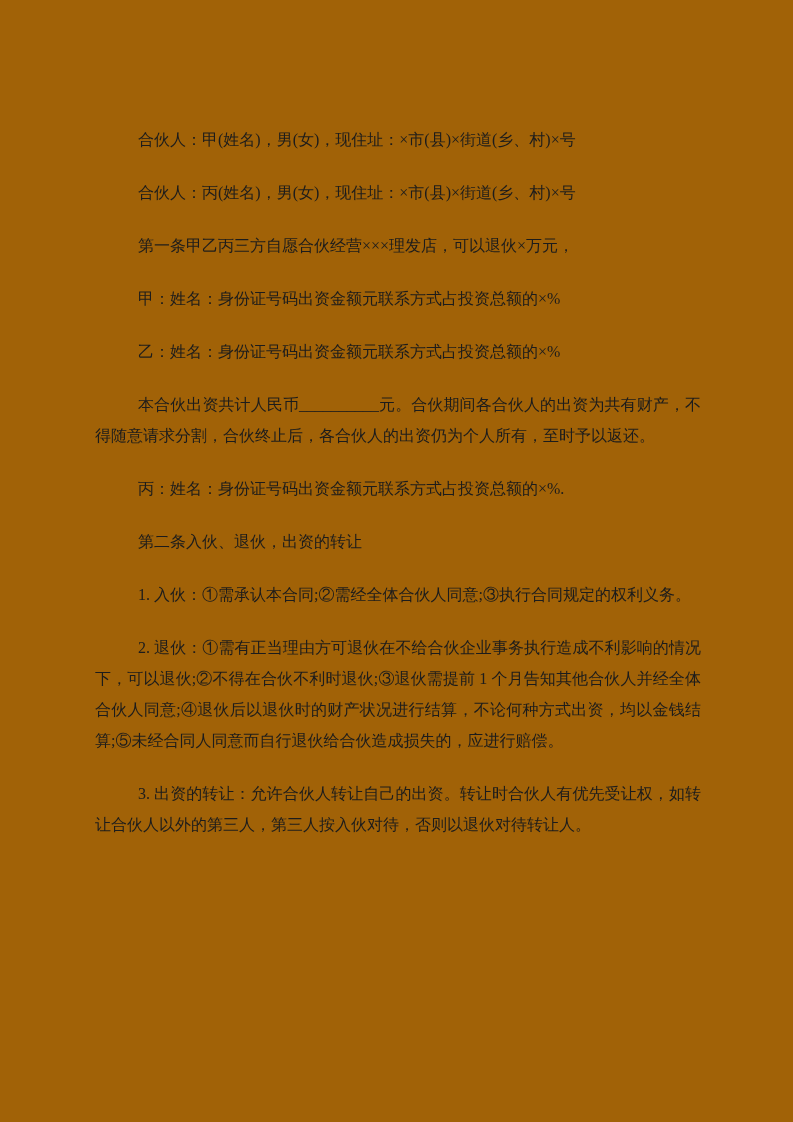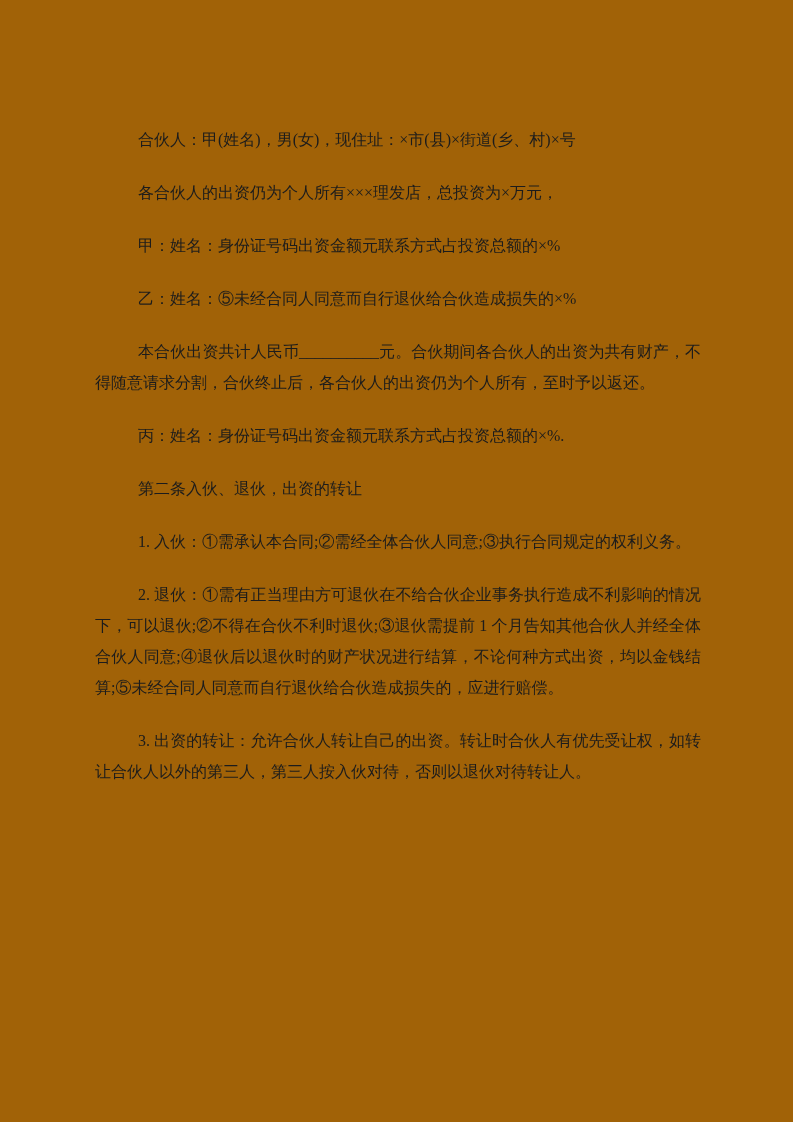--- a/index.html
+++ b/index.html
@@ -30,23 +30,24 @@
     text-indent: 43px;
     word-break: break-all;
   }
 </style>
 </head>
 <body>
 
 <div class="page">
   <div class="doc-body">
     <p class="para">合伙人：甲(姓名)，男(女)，现住址：×市(县)×街道(乡、村)×号</p>
-    <p class="para">各合伙人的出资仍为个人所有×××理发店，总投资为×万元，</p>
+    <p class="para">合伙人：丙(姓名)，男(女)，现住址：×市(县)×街道(乡、村)×号</p>
+    <p class="para">第一条甲乙丙三方自愿合伙经营×××理发店，可以退伙×万元，</p>
     <p class="para">甲：姓名：身份证号码出资金额元联系方式占投资总额的×%</p>
-    <p class="para">乙：姓名：⑤未经合同人同意而自行退伙给合伙造成损失的×%</p>
+    <p class="para">乙：姓名：身份证号码出资金额元联系方式占投资总额的×%</p>
     <p class="para">本合伙出资共计人民币__________元。合伙期间各合伙人的出资为共有财产，不得随意请求分割，合伙终止后，各合伙人的出资仍为个人所有，至时予以返还。</p>
     <p class="para">丙：姓名：身份证号码出资金额元联系方式占投资总额的×%.</p>
     <p class="para">第二条入伙、退伙，出资的转让</p>
     <p class="para">1. 入伙：①需承认本合同;②需经全体合伙人同意;③执行合同规定的权利义务。</p>
     <p class="para">2. 退伙：①需有正当理由方可退伙在不给合伙企业事务执行造成不利影响的情况下，可以退伙;②不得在合伙不利时退伙;③退伙需提前 1 个月告知其他合伙人并经全体合伙人同意;④退伙后以退伙时的财产状况进行结算，不论何种方式出资，均以金钱结算;⑤未经合同人同意而自行退伙给合伙造成损失的，应进行赔偿。</p>
     <p class="para">3. 出资的转让：允许合伙人转让自己的出资。转让时合伙人有优先受让权，如转让合伙人以外的第三人，第三人按入伙对待，否则以退伙对待转让人。</p>
   </div>
 </div>
 
 </body></html>

